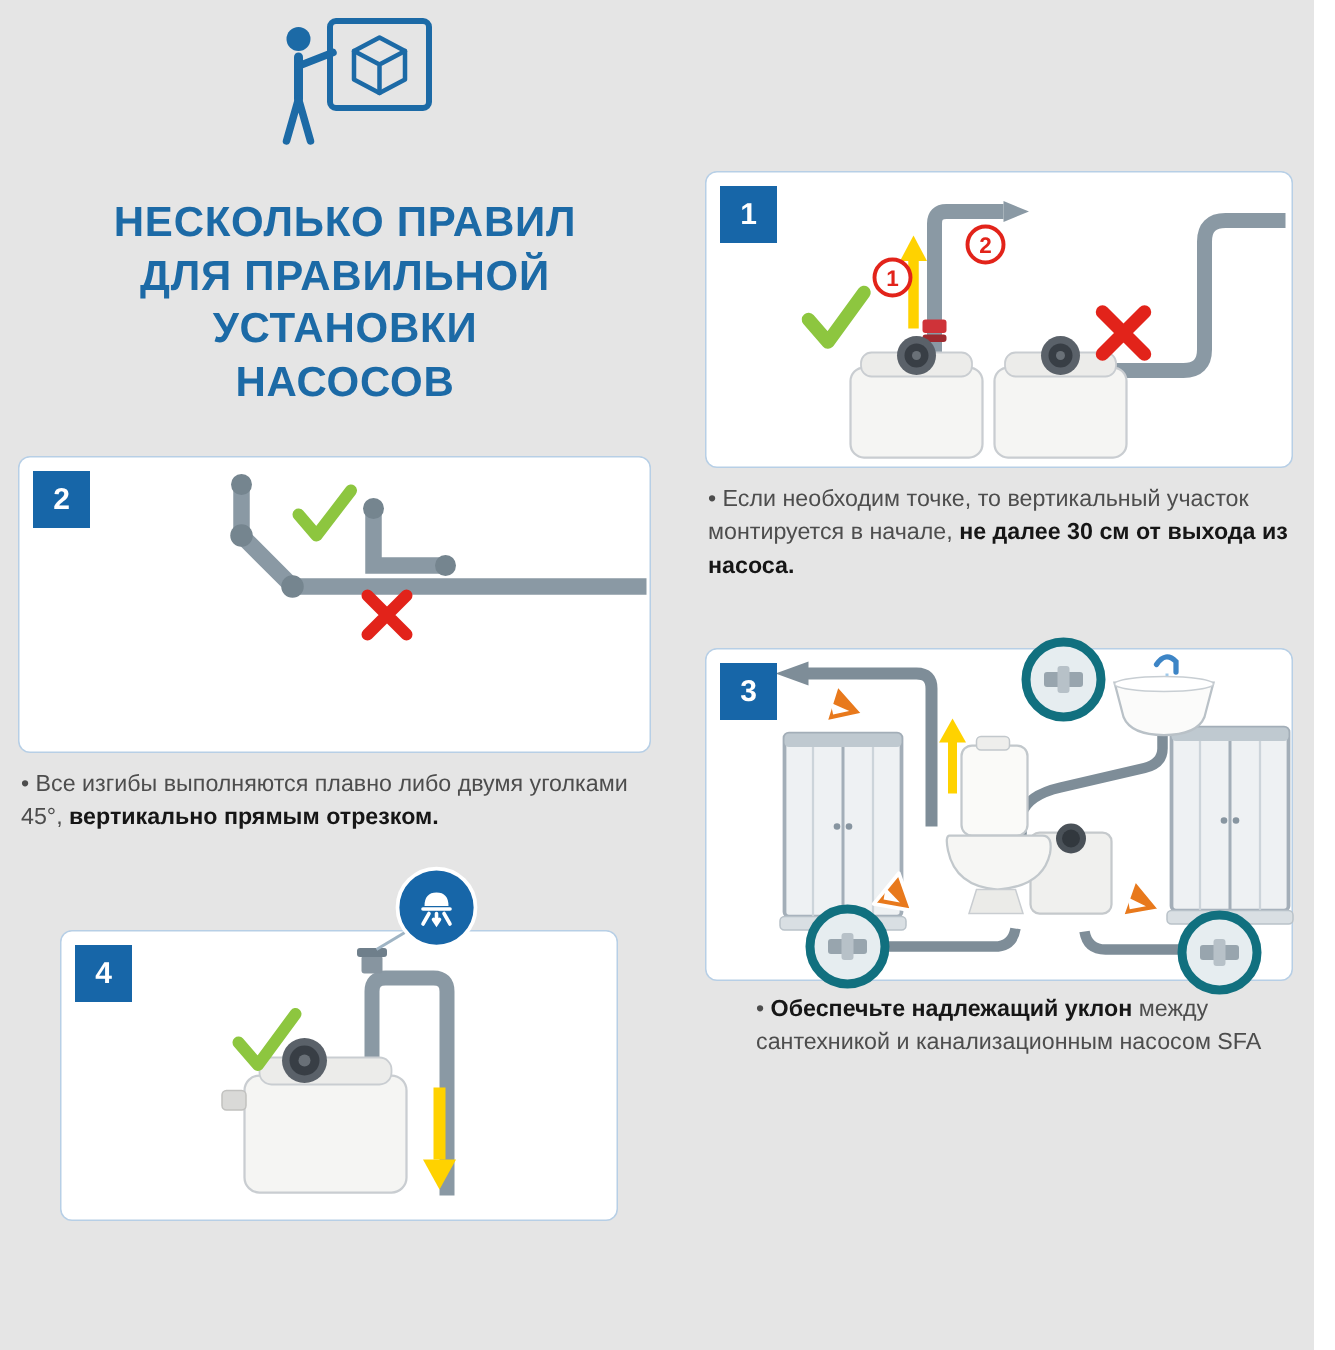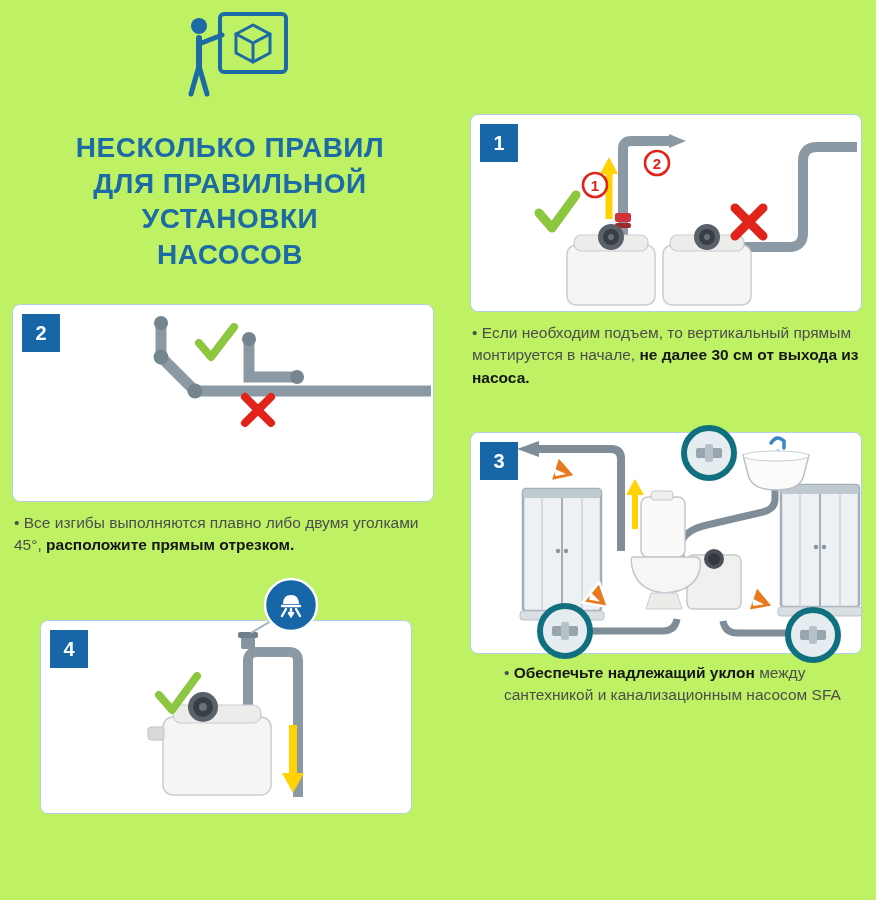--- a/index.html
+++ b/index.html
@@ -1,16 +1,16 @@
 <!DOCTYPE html>
 <html><head>
 <meta charset="utf-8">
 <style>
   html,body{margin:0;padding:0;background:#fff;}
-  #stage{position:relative;width:876px;height:900px;background:#bef264;overflow:hidden;
+  #stage{position:relative;width:876px;height:900px;background:#e5e5e5;overflow:hidden;
          font-family:"Liberation Sans",sans-serif;}
   .title{position:absolute;left:25px;top:130px;width:410px;text-align:center;
          color:#1c6aa6;font-weight:700;font-size:28px;line-height:1.27;
          letter-spacing:.5px;white-space:pre-line;}
   .panel{position:absolute;border:1.6px solid #b7cfe6;border-radius:8px;background:#fff;}
   .panel svg{position:absolute;left:0;top:0;overflow:visible;display:block;}
   .badge{position:absolute;left:9px;top:9px;width:38px;height:38px;background:#1766a8;
          color:#fff;font-weight:700;font-size:20px;display:flex;align-items:center;
          justify-content:center;z-index:3;}
   .caption{position:absolute;font-size:15.5px;line-height:1.45;color:#4d4d4d;}
@@ -80,21 +80,21 @@
         <circle cx="124" cy="70" r="12" fill="#ffffff" stroke="#e2231a" stroke-width="2.6"></circle>
         <text x="124" y="75.5" text-anchor="middle" font-size="15" font-weight="bold" fill="#e2231a">1</text>
       </g>
       <g>
         <circle cx="186" cy="48" r="12" fill="#ffffff" stroke="#e2231a" stroke-width="2.6"></circle>
         <text x="186" y="53.5" text-anchor="middle" font-size="15" font-weight="bold" fill="#e2231a">2</text>
       </g>
     </svg>
   </div>
   <div class="caption" style="left:472px;top:322px;width:388px;">
-    <span>• Если необходим подъем, то вертикальный прямым монтируется в начале, </span><span class="b">не далее 30 см от выхода из насоса.</span><span></span>
+    <span>• Если необходим точке, то вертикальный участок монтируется в начале, </span><span class="b">не далее 30 см от выхода из насоса.</span><span></span>
   </div>
 
   <div class="panel" style="left:12px;top:304px;width:420px;height:196px;">
     <div class="badge">2</div>
     <svg width="420" height="196" viewBox="0 0 420 196">
 
       <g>
         <path d="M148 14 V52 L182 86 H418" stroke="#8a99a4" stroke-width="11" fill="none" stroke-linejoin="round"></path>
         <circle cx="148" cy="52" r="7.5" fill="#75858f"></circle>
         <circle cx="182" cy="86" r="7.5" fill="#75858f"></circle>
@@ -104,21 +104,21 @@
       <g>
         <path d="M236 30 V72 H288" stroke="#8a99a4" stroke-width="11" fill="none" stroke-linejoin="miter"></path>
         <circle cx="236" cy="34" r="7" fill="#75858f"></circle>
         <circle cx="284" cy="72" r="7" fill="#75858f"></circle>
       </g>
       <path d="M186 38 l12 14 l23 -30" stroke="#8dc63f" stroke-width="8" fill="none" stroke-linecap="round" stroke-linejoin="round"></path>
       <path d="M232 92 l26 26 M258 92 l-26 26" stroke="#e2231a" stroke-width="8" stroke-linecap="round"></path>
     </svg>
   </div>
   <div class="caption" style="left:14px;top:512px;width:416px;">
-    <span>• Все изгибы выполняются плавно либо двумя уголками 45°, </span><span class="b">расположите прямым отрезком.</span><span></span>
+    <span>• Все изгибы выполняются плавно либо двумя уголками 45°, </span><span class="b">вертикально прямым отрезком.</span><span></span>
   </div>
 
   <div class="panel" style="left:470px;top:432px;width:390px;height:220px;">
     <div class="badge">3</div>
     <svg width="390" height="220" viewBox="0 0 390 220">
       <defs>
         <g id="warnTri">
           <path d="M0 -13 L13 10 H-13 Z" fill="#e8791c" stroke="#ffffff" stroke-width="2.5" stroke-linejoin="round"></path>
           <path d="M-7 6 h11 l-11 -8 z" fill="#ffffff"></path>
         </g>

